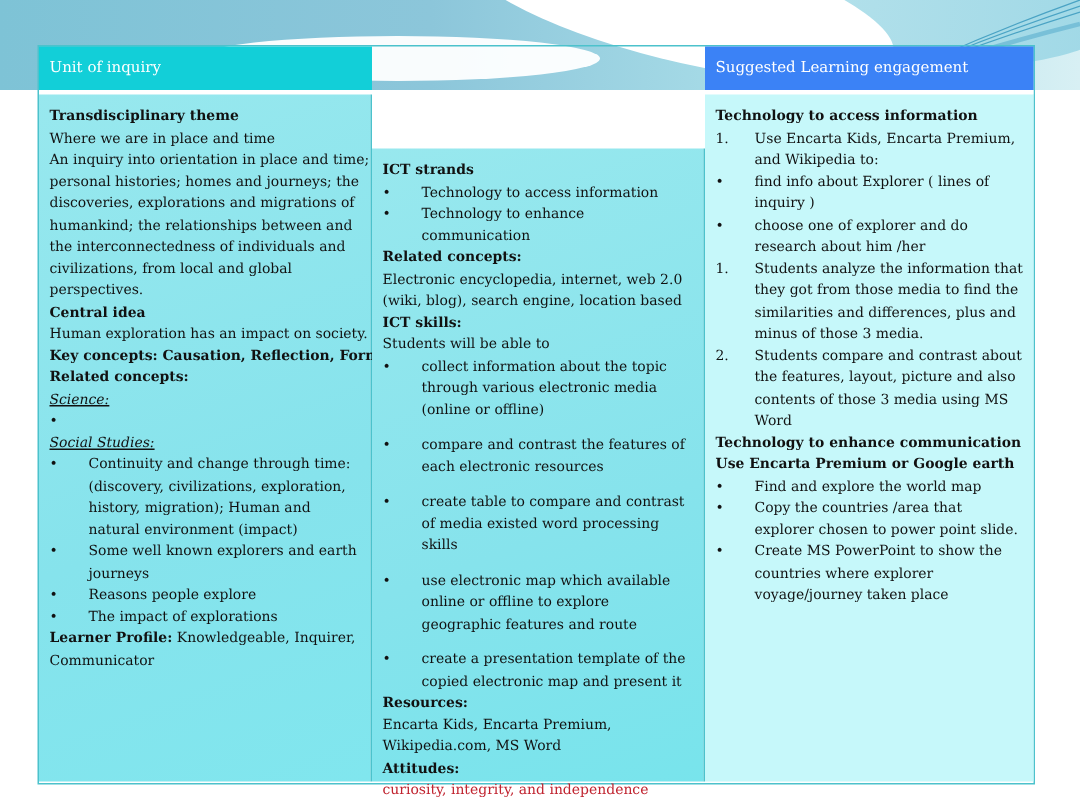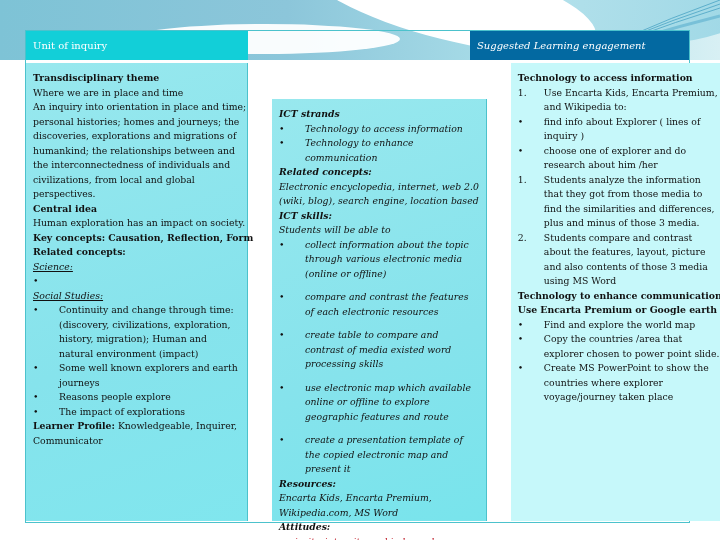--- a/index.html
+++ b/index.html
@@ -35,37 +35,36 @@
       box-sizing: border-box;
     }
     .hdr {
       display: flex; height: 29px; border-bottom: 3px solid #ffffff;
     }
     .hdr .cell {
       color: #ffffff; font-size: 10px; line-height: 29px; padding-left: 7px;
       box-sizing: border-box; white-space: nowrap;
     }
     .hdr .c1, .hdr .c2 { background: #12cfd8; }
-    .hdr .c3 { background: #0369a1; font-style: italic; }
+    .hdr .c3 { background: #3b82f6; }
     .c1 { width: 222px; }
     .c2 { width: 222px; margin-top: 36px; }
     .c3 { width: 219px; }
-    .body-row { display: flex; height: 458px; gap: 24px; }
+    .body-row { display: flex; height: 458px; }
     .body-row .cell {
       box-sizing: border-box; padding: 8px 7px 0 7px;
       font-size: 9.3px; line-height: 14.5px; color: #111;
     }
     .body-row .c1 {
       background: linear-gradient(160deg, #98e8ee 0%, #86e3ec 60%, #80e6ee 100%);
       border-right: 1px solid #4cc2cc;
     }
     .body-row .c2 {
       background: linear-gradient(160deg, #98e8ee 0%, #86e3ec 60%, #78e4ec 100%);
       border-right: 1px solid #4cc2cc;
-      font-style: italic;
     }
     .body-row .c3 { background: #c6f8fa; }
     .line { display: block; white-space: nowrap; }
     .b { font-weight: bold; }
     .u { text-decoration: underline; font-style: italic; }
     .red { color: #c0232f; }
     .bl { display: flex; }
     .bl .mk { width: 26px; flex: none; padding-left: 0; }
     .bl .tx { flex: 1; white-space: normal; }
     .gap { height: 9px; }

